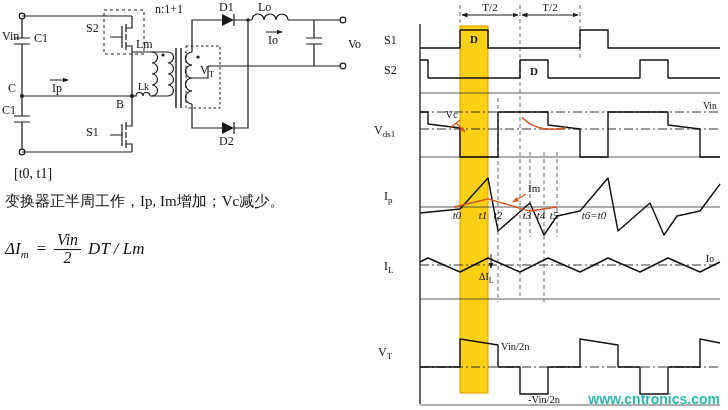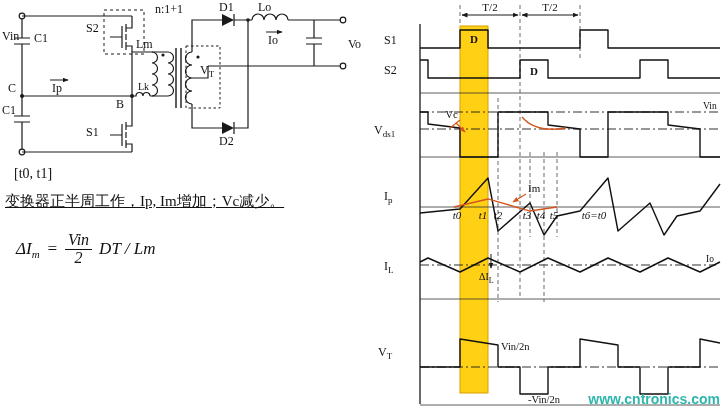--- a/index.html
+++ b/index.html
@@ -1,21 +1,21 @@
 <!DOCTYPE html>
 <html><head>
 <meta charset="utf-8">
 <style>
   html,body{margin:0;padding:0;background:#fff;}
   .canvas{position:relative;width:728px;height:410px;background:#ffffff;overflow:hidden;
           font-family:"Liberation Sans",sans-serif;}
   svg{position:absolute;}
   svg text{font-family:"Liberation Serif",serif;fill:#111;}
   .note-interval{position:absolute;left:14px;top:166px;font:14px "Liberation Serif",serif;color:#111;}
-  .note-desc{position:absolute;left:5px;top:192px;width:362px;font:15px "Liberation Serif",serif;color:#111;text-decoration:underline;}
+  .note-desc{position:absolute;left:5px;top:192px;width:362px;font:15px "Liberation Serif",serif;color:#111;}
   .formula{position:absolute;display:flex;align-items:center;gap:7px;
            font-family:"Liberation Serif",serif;font-style:italic;font-size:17px;color:#111;}
   .formula sub{font-size:11px;}
   .frac{display:inline-flex;flex-direction:column;align-items:center;line-height:1.05;font-size:16px;}
   .frac .num{border-bottom:1.3px solid #111;padding:0 3px;}
   .watermark{position:absolute;right:8px;bottom:3px;font:600 14px "Liberation Sans",sans-serif;color:#2FB6AD;}
 </style>
 </head>
 <body>
 
@@ -96,21 +96,21 @@
       <text x="346" y="46">Vo</text>
       <text x="198" y="72">
         <tspan>V</tspan><tspan dy="3" font-size="9">T</tspan>
       </text>
     </g>
   </svg>
 
   <div class="note-interval">[t0, t1]</div>
   <div class="note-desc">变换器正半周工作，Ip, Im增加；Vc减少。</div>
 
-  <div class="formula" style="left:16px;top:232px;">
+  <div class="formula" style="left:5px;top:232px;">
     <span><span>ΔI</span><sub>m</sub></span>
     <span>=</span>
     <span class="frac">
       <span class="num">Vin</span>
       <span class="den">2</span>
     </span>
     <span>DT / Lm</span>
   </div>
 
 

